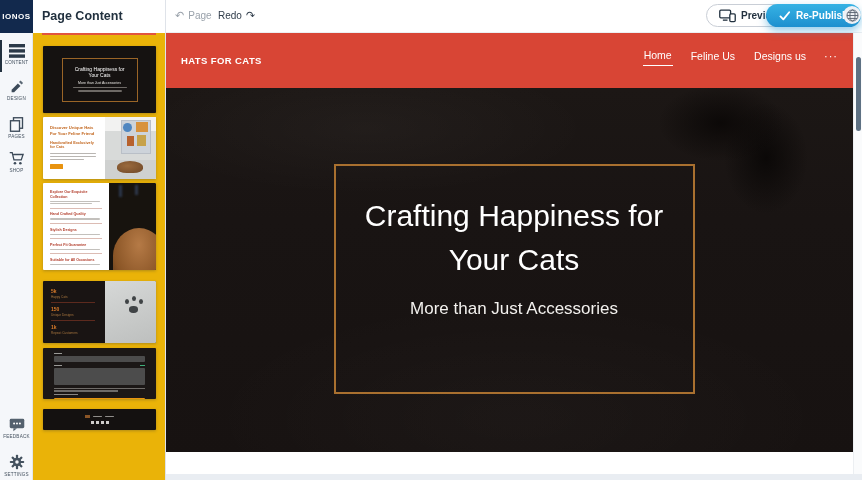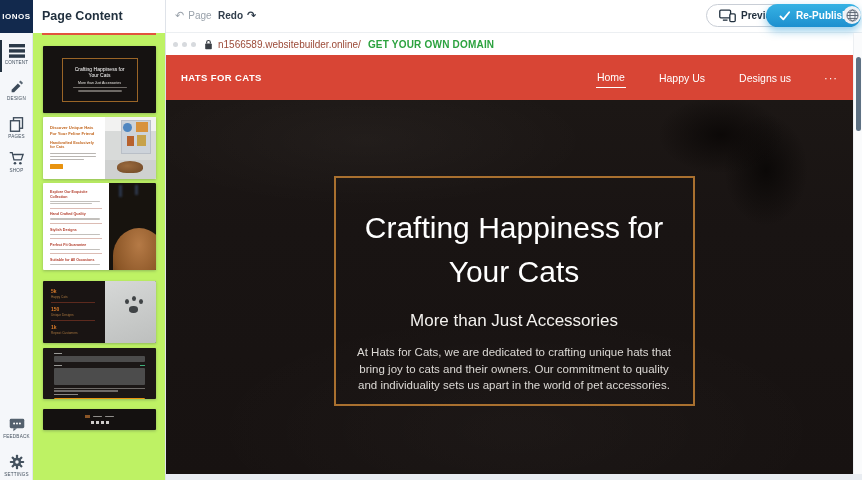--- a/index.html
+++ b/index.html
@@ -9,21 +9,21 @@
 
   
   .rail { position:absolute; left:0; top:0; width:33px; height:480px; background:#f5f7fa; border-right:1px solid #e3e7ec; z-index:6; }
   .logo-box { position:absolute; left:0; top:0; width:33px; height:33px; background:#12294d; color:#fff; display:flex; align-items:center; justify-content:center; font-size:8px; font-weight:bold; letter-spacing:.5px; overflow:hidden; }
   .rail-item { position:absolute; left:0; width:33px; text-align:center; cursor:pointer; }
   .rail-item .lbl { display:block; font-size:4.6px; color:#43505e; letter-spacing:.2px; margin-top:2px; }
   .rail-item svg { display:block; margin:0 auto; }
   .rail-item.active::before { content:""; position:absolute; left:0; top:-4px; width:2px; height:32px; background:#22313f; }
 
   
-  .panel { position:absolute; left:33px; top:0; width:133px; height:480px; background:#bef264; border-right:1px solid #dfe3e9; z-index:5; }
+  .panel { position:absolute; left:33px; top:0; width:133px; height:480px; background:#eab308; border-right:1px solid #dfe3e9; z-index:5; }
   .panel-head { position:absolute; left:0; top:0; width:100%; height:33px; background:#fff; }
   .panel-title { position:absolute; left:9px; top:9px; font-size:12.5px; font-weight:bold; color:#22313f; }
   .panel-underline { position:absolute; left:9px; top:33px; width:114px; height:2px; background:#e2543e; }
 
   .thumb { position:absolute; left:10px; width:113px; box-shadow:0 1px 3px rgba(30,40,60,.28); border-radius:1px; overflow:hidden; cursor:pointer; }
   .t-dark { background:#151211; }
   .t1 { top:46px; height:67px; display:flex; align-items:center; justify-content:center; }
   .t1-box { width:76px; height:44px; border:1px solid #9a6527; text-align:center; padding-top:7px; }
   .t1-h { font-size:5px; color:#fff; line-height:6.5px; }
   .t1-s { font-size:3.5px; color:#e8e6e2; margin-top:2px; }
@@ -77,42 +77,42 @@
   .t6-row { display:flex; gap:3px; align-items:center; }
   .t6-mark { width:5px; height:3px; background:#8a5526; }
   .t6-row .bar { width:9px; height:1.4px; background:#8f8d8a; }
   .t6-social { display:flex; gap:2px; }
   .t6-social i { width:3px; height:3px; background:#cfcdca; display:block; }
 
   
   .topbar { position:absolute; left:33px; top:0; width:829px; height:33px; background:#fff; border-bottom:1px solid #eceff2; z-index:4; }
   .undo, .redo { position:absolute; top:9px; font-size:10px; cursor:pointer; display:flex; gap:4px; align-items:center; }
   .undo { left:142px; color:#9aa2ab; }
-  .redo { left:185px; color:#303d4b; font-weight:bold; }
+  .redo { left:185px; color:#303d4b; font-weight:normal; }
   .arrow-glyph { font-family:"DejaVu Sans", sans-serif; font-size:11px; }
   .pill { position:absolute; top:4px; height:23px; border-radius:12px; display:flex; align-items:center; gap:5px; font-size:10px; font-weight:bold; cursor:pointer; }
   .preview-btn { left:673px; padding:0 12px; background:#fff; border:1px solid #c9ced6; color:#22313f; }
   .republish-btn { left:733px; padding:0 13px; background:linear-gradient(180deg,#36b2e4,#1d90cf); color:#fff; border:none; box-shadow:0 4px 9px rgba(45,158,216,.5); }
   .globe-btn { position:absolute; left:810px; top:6px; width:18px; height:18px; border-radius:50%; background:#eef1f5; display:flex; align-items:center; justify-content:center; cursor:pointer; }
 
   
   .main { position:absolute; left:166px; top:33px; width:696px; height:441px; background:#fff; z-index:3; }
   .browserbar { position:relative; width:100%; height:22px; background:#fff; border-radius:6px 0 0 0; display:flex; align-items:center; padding-left:7px; }
   .dots { display:flex; gap:4px; margin-right:8px; }
   .dots i { width:5px; height:5px; border-radius:50%; background:#d7dade; display:block; }
   .url { font-size:10px; color:#9c4b38; margin-left:5px; }
   .domain-cta { font-size:10px; font-weight:bold; color:#2ba23e; margin-left:7px; letter-spacing:.2px; cursor:pointer; }
 
   
   .site { position:relative; width:100%; height:419px; overflow:hidden; }
-  .site-header { position:relative; height:45px; background:#d8453
+  .site-header { position:relative; height:55px; background:#d8453
 
 5; background:#d84535; display:flex; align-items:center; }
   .site-logo { margin-left:15px; color:#fff; font-weight:bold; font-size:9.5px; letter-spacing:.4px; }
-  .site-nav { position:absolute; right:24px; top:0; height:45px; display:flex; align-items:center; gap:32px;justify-content:center; }
+  .site-nav { position:absolute; right:24px; top:0; height:45px; display:flex; align-items:center; gap:17px;justify-content:center; }
   .nav-link { color:#fff; font-size:10.5px; cursor:pointer; padding:4px 1px; }
   .nav-link.active { border-bottom:1.5px solid #fff; }
   .nav-more { color:#fff; font-size:11px; letter-spacing:1px; cursor:pointer; }
 
   .hero { position:relative; height:374px; background:#191413; }
   .hero-tex { position:absolute; inset:0;
     background:
       radial-gradient(ellipse 90px 55px at 555px 35px, rgba(10,7,6,.9), rgba(10,7,6,0) 70%),
       radial-gradient(ellipse 60px 80px at 600px 70px, rgba(8,6,5,.85), rgba(8,6,5,0) 70%),
       radial-gradient(ellipse 300px 90px at 200px 40px, rgba(255,250,240,.03), rgba(0,0,0,0) 75%),
@@ -338,54 +338,40 @@
       <svg width="13" height="13" viewBox="0 0 20 20">
         <circle cx="10" cy="10" r="8.5" fill="none" stroke="#5b6673" stroke-width="1.5"></circle>
         <ellipse cx="10" cy="10" rx="4" ry="8.5" fill="none" stroke="#5b6673" stroke-width="1.5"></ellipse>
         <path d="M1.5 10h17 M3 5.5h14 M3 14.5h14" stroke="#5b6673" stroke-width="1.5" fill="none"></path>
       </svg>
     </div>
   </div>
 
   <div class="main">
 
-    <div class="browserbar">
-      <div class="dots">
-          <i></i>
-          <i></i>
-          <i></i>
-        </div>
-      <svg width="9" height="11" viewBox="0 0 12 15">
-        <rect x="1.5" y="6" width="9" height="8" rx="1" fill="#3a3f45"></rect>
-        <path d="M3.5 6V4.5a2.5 2.5 0 0 1 5 0V6" fill="none" stroke="#3a3f45" stroke-width="1.6"></path>
-      </svg>
-      <span class="url">n1566589.websitebuilder.online/</span>
-      <span class="domain-cta">GET YOUR OWN DOMAIN</span>
-    </div>
 
     <div class="site">
       <div class="site-header">
         <span class="site-logo">HATS FOR CATS</span>
         <div class="site-nav">
           <span class="nav-link active">Home</span>
-          <span class="nav-link">Happy Us</span>
+          <span class="nav-link">Feline Us</span>
           <span class="nav-link">Designs us</span>
           <span class="nav-more">···</span>
         </div>
       </div>
 
       <div class="hero">
         <div class="hero-tex"></div>
         <div class="hero-box">
           <div class="hero-h1">
             <span>Crafting Happiness for</span><br>
             <span>Your Cats</span>
           </div>
           <div class="hero-sub">More than Just Accessories</div>
-          <div class="hero-body">At Hats for Cats, we are dedicated to crafting unique hats that bring joy to cats and their owners. Our commitment to quality and individuality sets us apart in the world of pet accessories.</div>
         </div>
       </div>
     </div>
   </div>
 
   <div class="scrollbar">
     <div class="scroll-thumb"></div>
   </div>
 
 </div>

